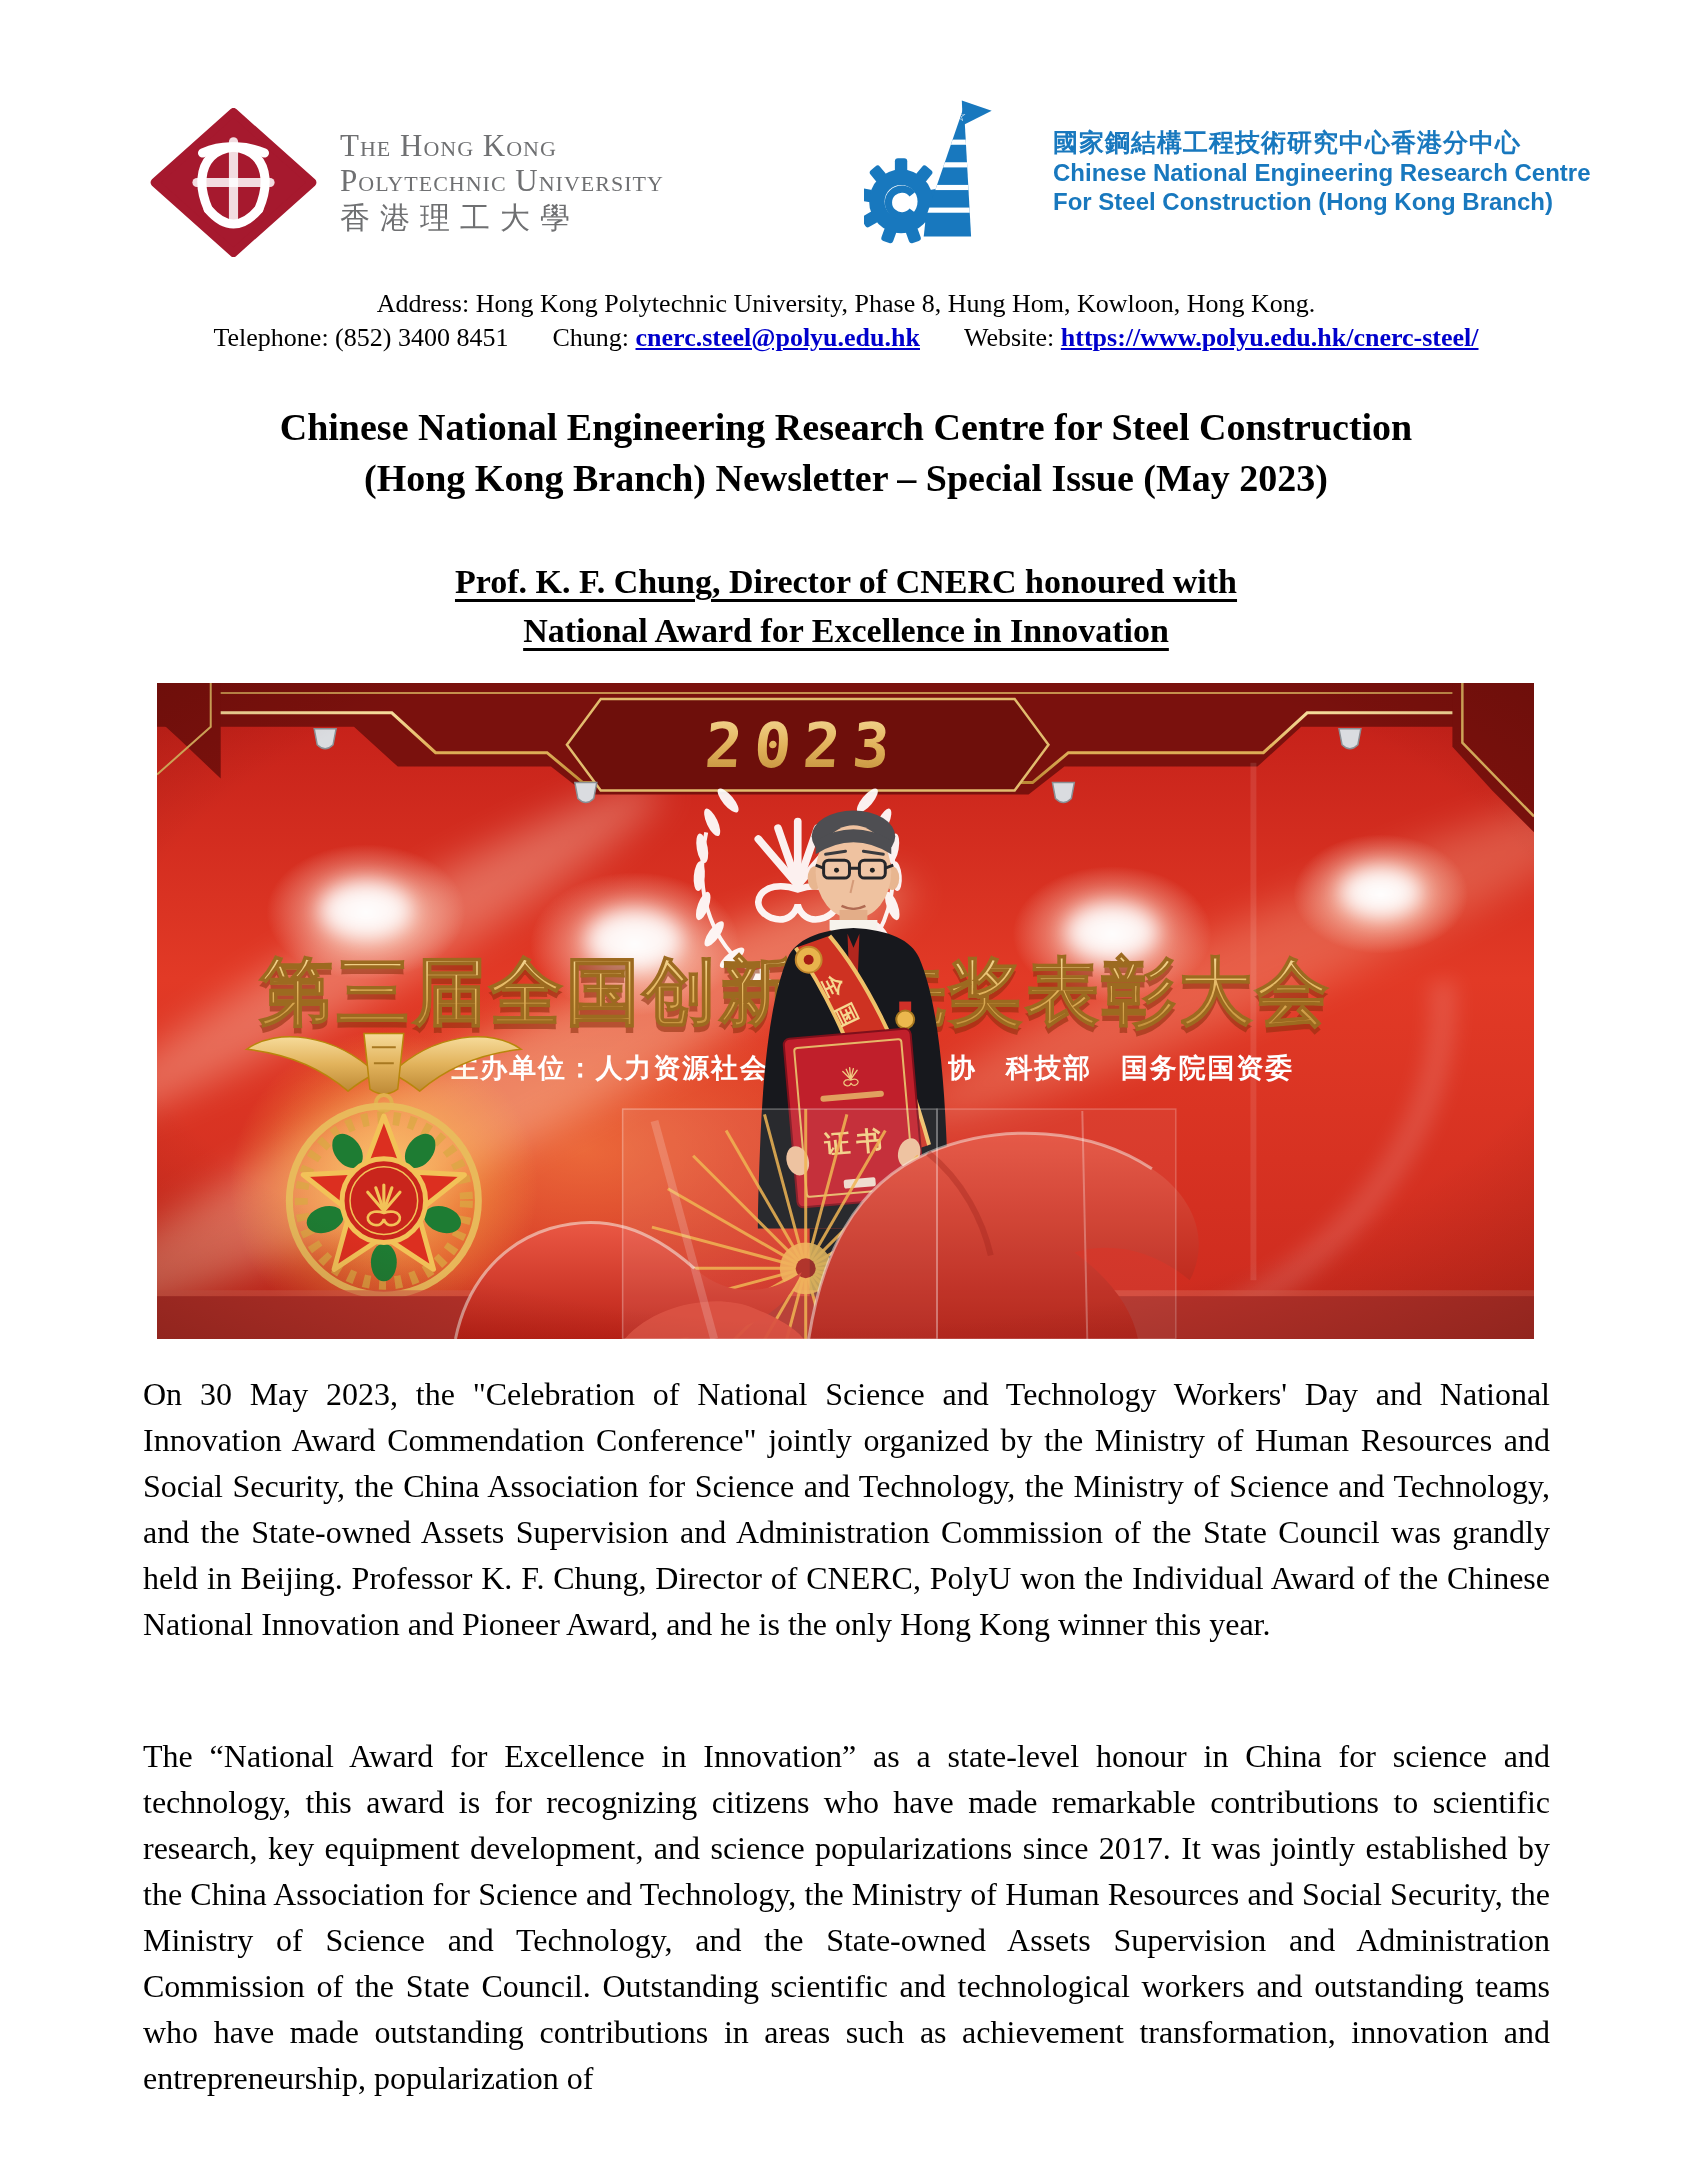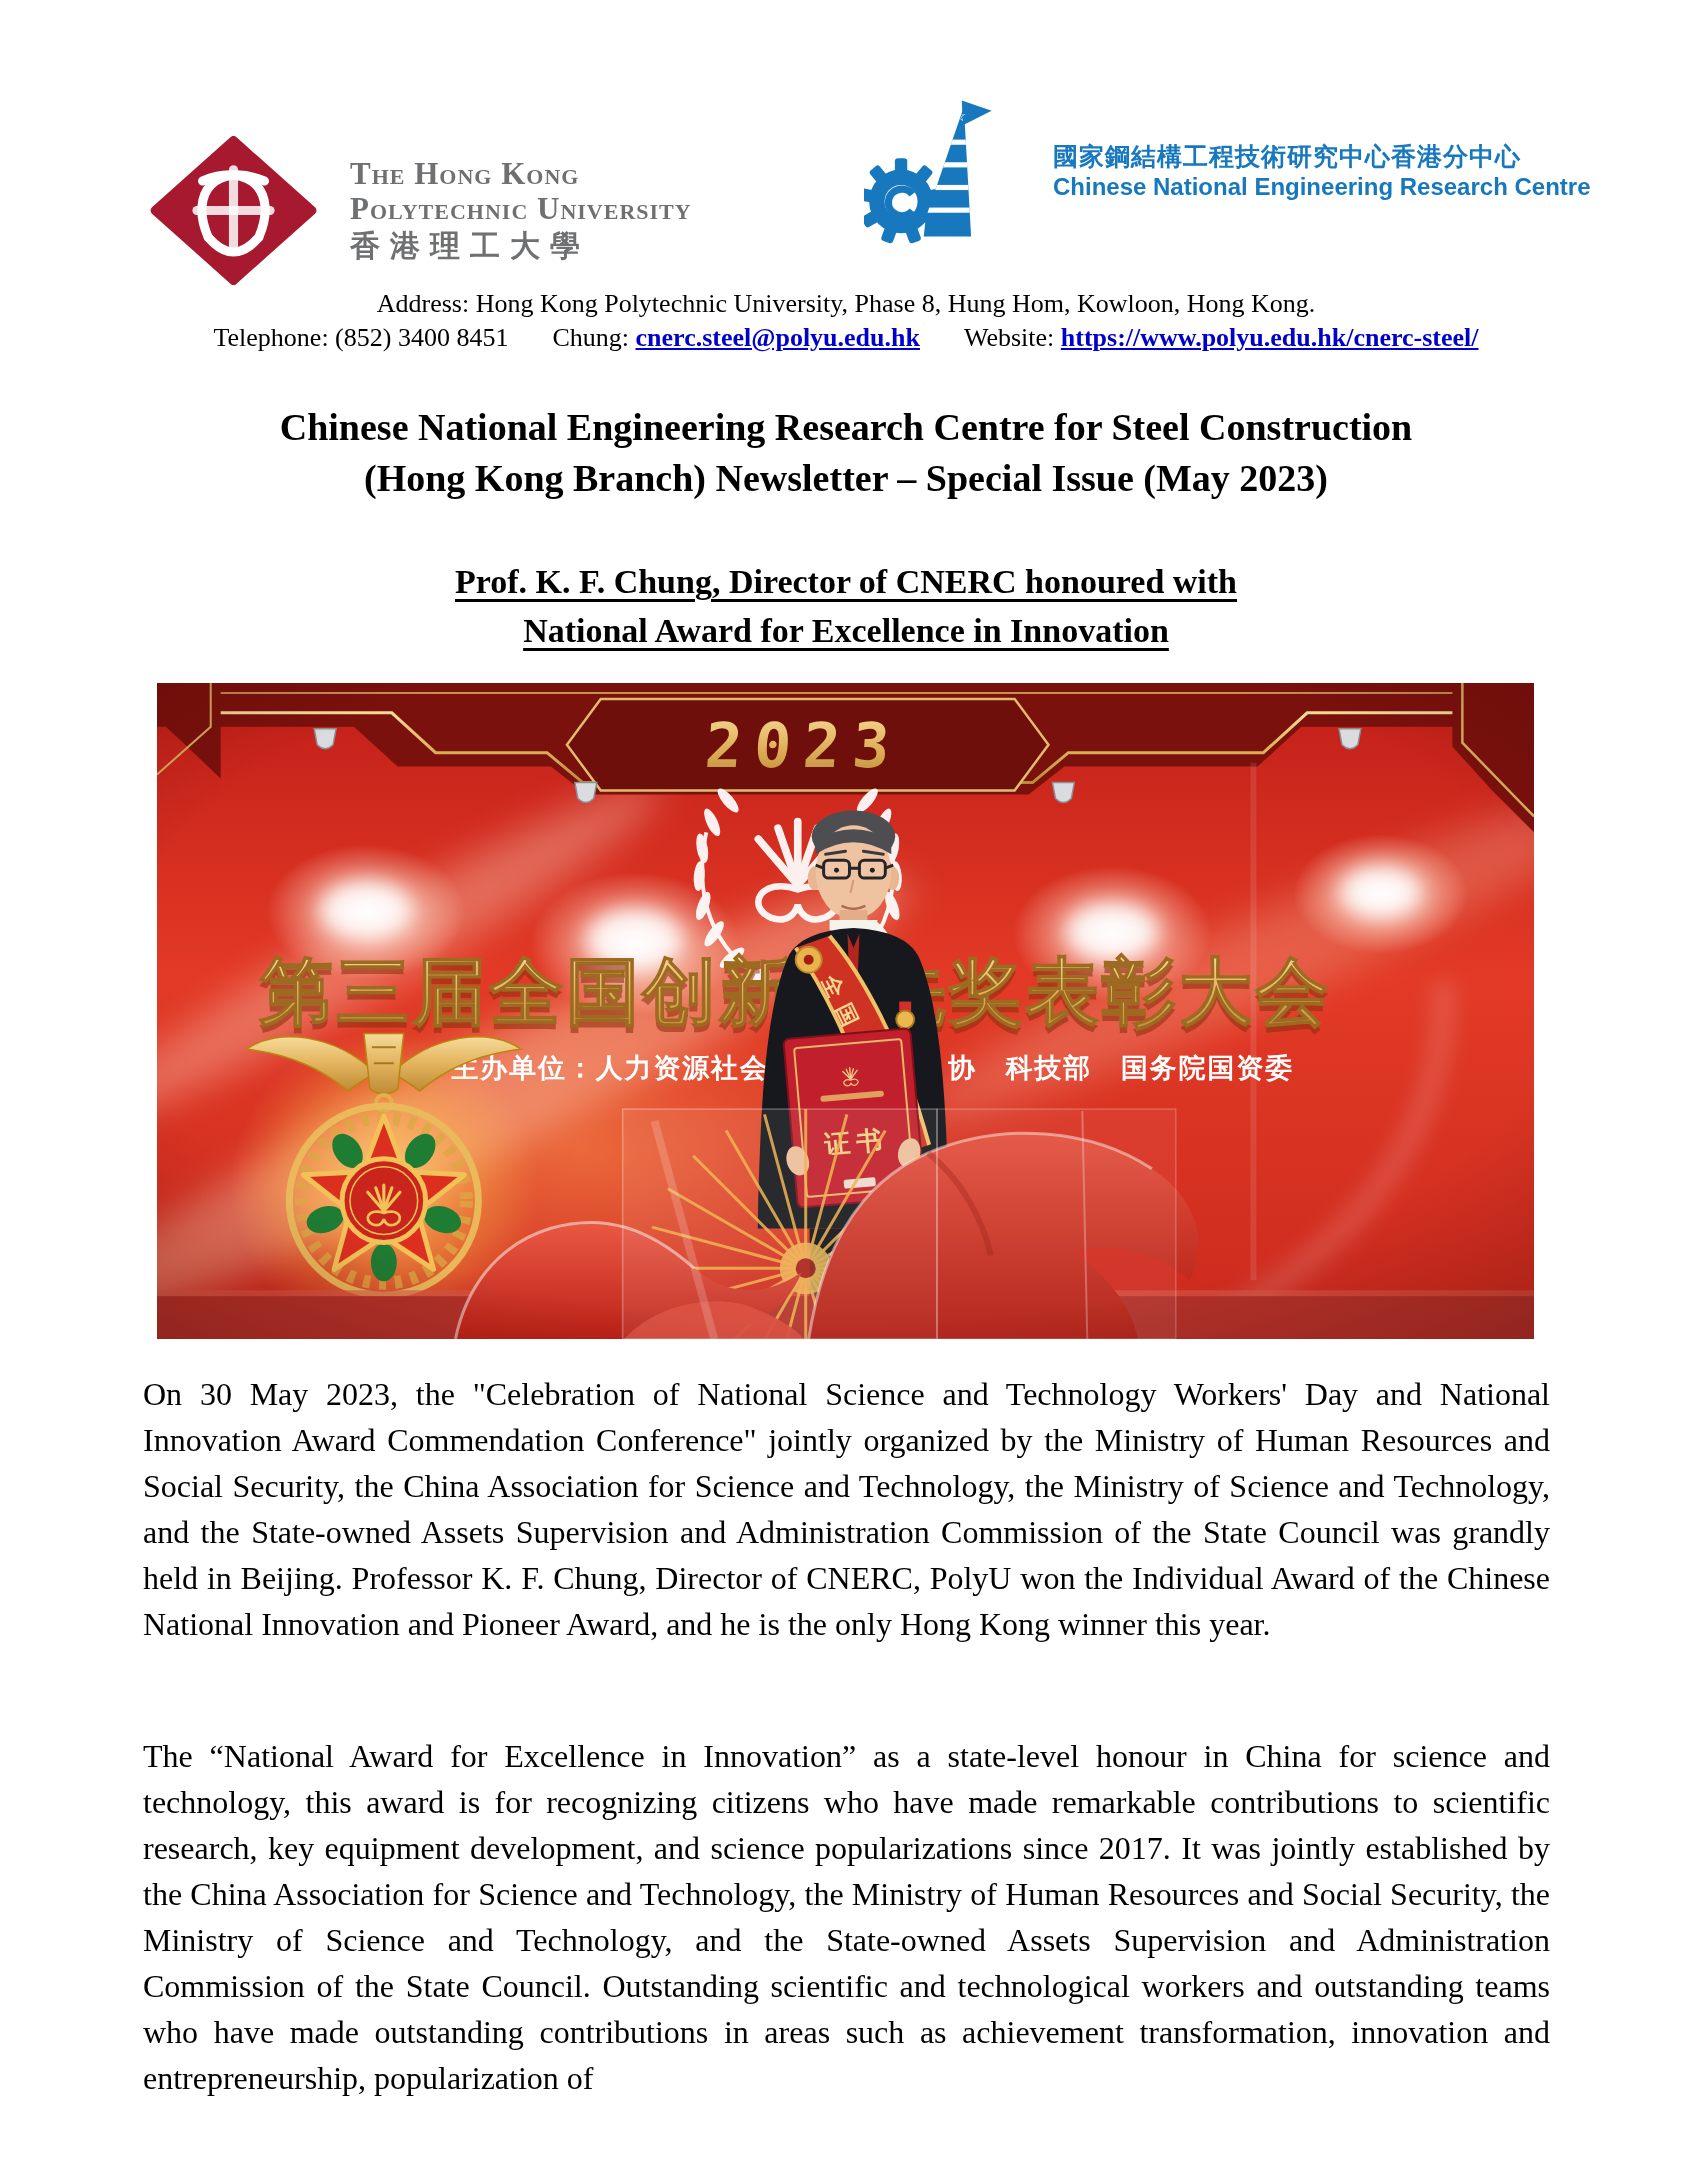--- a/index.html
+++ b/index.html
@@ -3,21 +3,21 @@
 <meta charset="utf-8">
 <style>
   * { margin:0; padding:0; box-sizing:border-box; }
   html,body { background:#ffffff; }
   .page {
     position:relative; width:1692px; height:2178px; margin:0 auto;
     background:#ffffff; overflow:hidden;
     font-family:"Liberation Serif","DejaVu Serif",serif; color:#000;
   }
   
-  .polyu { position:absolute; left:149px; top:136px; display:flex; align-items:center; gap:32px;font-weight:bold; }
+  .polyu { position:absolute; left:149px; top:108px; display:flex; align-items:center; gap:22px; }
   .polyu-text .en { font-size:31px; line-height:35px; color:#6F7072; font-variant:small-caps; letter-spacing:1px; }
   .polyu-text .cn { font-size:30px; line-height:40px; color:#6F7072; letter-spacing:10px; font-family:"Liberation Sans",sans-serif; }
   .cnerc { position:absolute; left:864px; top:96px; display:flex; align-items:center; gap:14px; }
   .cnerc-text { font-family:"Liberation Sans",sans-serif; color:#1878BE; font-weight:bold;margin-left:36px; }
   .cnerc-text .cn { font-size:25px; line-height:32px; letter-spacing:1px; }
   .cnerc-text .en { font-size:24px; line-height:29px; }
   
   .contact { position:absolute; left:0; top:287px; width:100%; text-align:center; font-size:26px; line-height:34px; }
   .contact .gap { margin-left:44px; }
   .contact a { color:#0000CC; text-decoration:underline; cursor:pointer;font-weight:bold; }
@@ -83,20 +83,21 @@
         <rect x="54" y="62" width="52" height="5"></rect>
         <rect x="54" y="84" width="52" height="5"></rect>
         <rect x="54" y="106" width="52" height="5"></rect>
       </g>
       <polygon points="95,2 124,12 96,26" fill="#1878BE"></polygon>
       <text x="86" y="22" font-size="15" fill="#ffffff">☆</text>
     </svg>
     <div class="cnerc-text">
       <div class="cn">國家鋼結構工程技術研究中心香港分中心</div>
       <div class="en">Chinese National Engineering Research Centre</div>
+      <div class="en">For Steel Construction (Hong Kong Branch)</div>
     </div>
   </div>
 
   <div class="contact">
     <div>Address: Hong Kong Polytechnic University, Phase 8, Hung Hom, Kowloon, Hong Kong.</div>
     <div>
       <span>Telephone: (852) 3400 8451</span><span class="gap"></span><span>Chung: </span><a>cnerc.steel@polyu.edu.hk</a><span class="gap"></span><span>Website: </span><a>https://www.polyu.edu.hk/cnerc-steel/</a>
     </div>
   </div>
 

